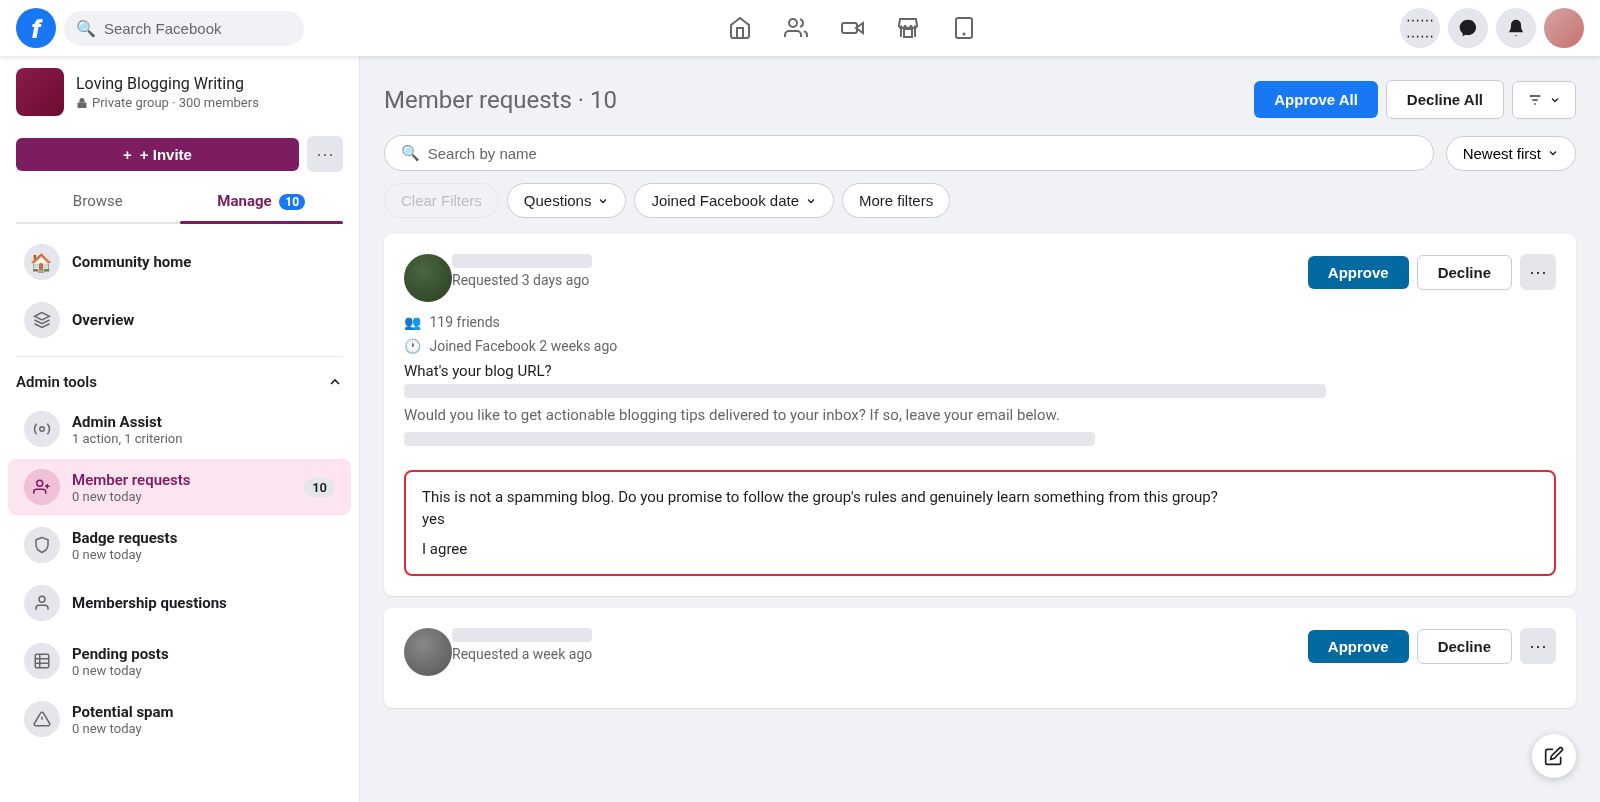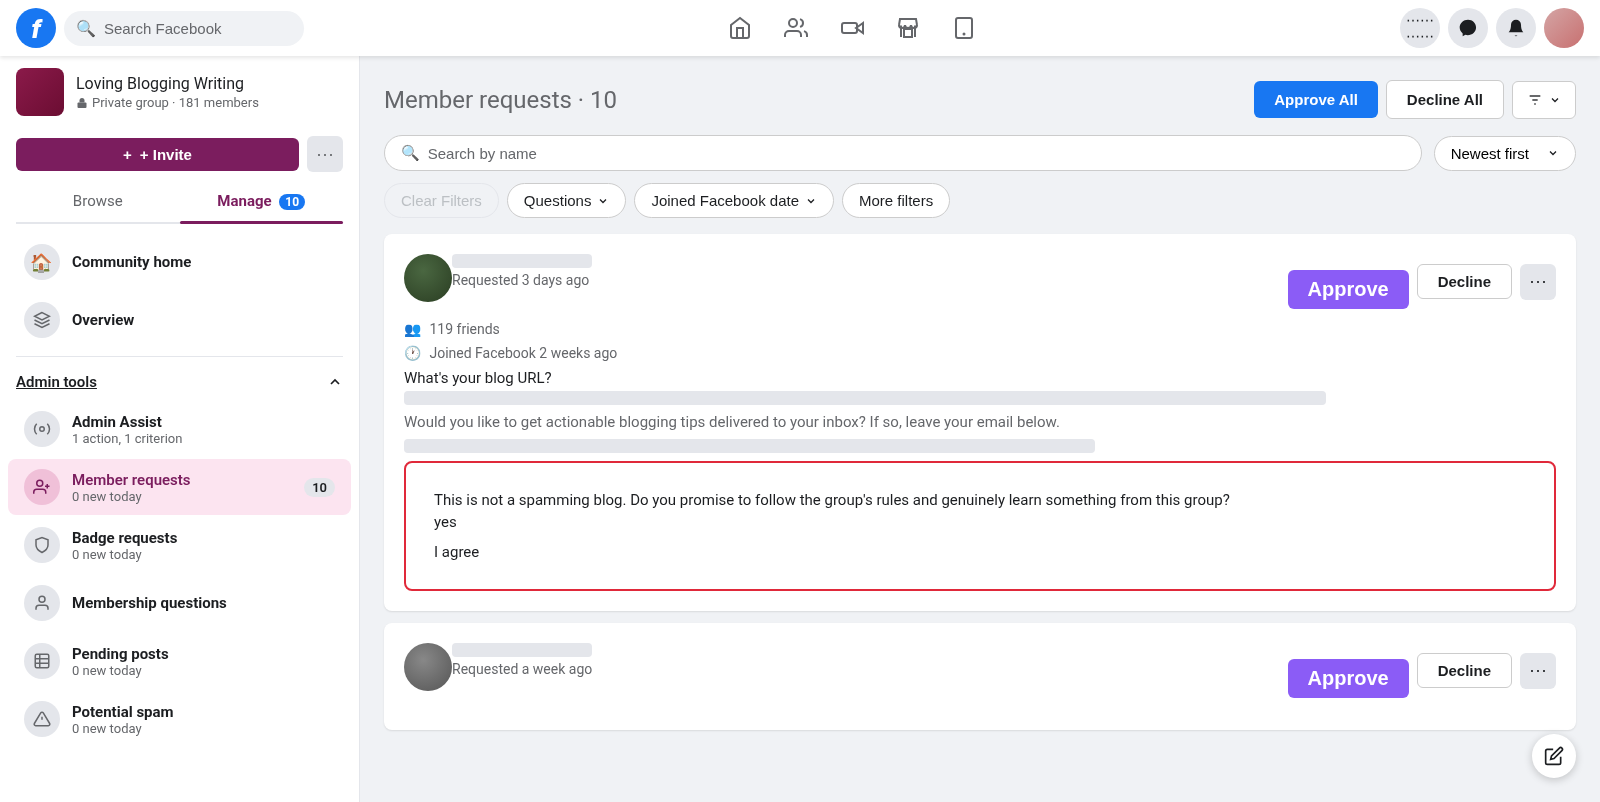--- a/index.html
+++ b/index.html
@@ -46,64 +46,64 @@
     .sidebar-nav-item { display: flex; align-items: center; gap: 12px; padding: 10px 16px; cursor: pointer; border-radius: 8px; margin: 2px 8px; }
     .sidebar-nav-item.active { background: #fce4f0; }
     .sidebar-nav-icon { width: 36px; height: 36px; border-radius: 50%; background: #e4e6eb; display: flex; align-items: center; justify-content: center; font-size: 18px; flex-shrink: 0; }
     .sidebar-nav-item.active .sidebar-nav-icon { background: #f0c0d8; }
     .sidebar-nav-info { flex: 1; }
     .sidebar-nav-info .title { font-size: 15px; font-weight: 700; }
     .sidebar-nav-item.active .sidebar-nav-info .title { color: #7b1d5e; font-weight: 600; }
     .sidebar-nav-info .sub { font-size: 13px; color: #65676b; }
     .sidebar-nav-badge { background: #e4e6eb; color: #1c1e21; border-radius: 10px; padding: 2px 8px; font-size: 13px; font-weight: 600; }
     .sidebar-divider { height: 1px; background: #e4e6eb; margin: 8px 16px; }
-    .admin-tools-header { padding: 8px 16px; display: flex; align-items: center; justify-content: space-between; cursor: pointer; text-decoration: underline; }
+    .admin-tools-header { padding: 8px 16px; display: flex; align-items: center; justify-content: space-between; cursor: pointer; }
     .admin-tools-header span { font-size: 15px; font-weight: 600; color: #1c1e21; }
 
     
     .main { margin-left: 360px; flex: 1; padding: 24px; min-height: calc(100vh - 56px); }
 
     
     .requests-header { display: flex; align-items: center; justify-content: space-between; margin-bottom: 16px; gap: 48px; }
     .requests-title { font-size: 24px; font-weight: 700; }
     .requests-title span { color: #65676b; font-weight: 400; }
     .header-actions { display: flex; gap: 8px; align-items: center; }
     .btn-approve-all { background: #1877f2; color: #fff; border: none; border-radius: 6px; padding: 10px 20px; font-size: 15px; font-weight: 600; cursor: pointer; }
     .btn-decline-all { background: #fff; color: #1c1e21; border: 1px solid #ccc; border-radius: 6px; padding: 10px 20px; font-size: 15px; font-weight: 600; cursor: pointer; }
     .btn-filter-icon { background: #fff; color: #1c1e21; border: 1px solid #ccc; border-radius: 6px; padding: 10px 14px; font-size: 15px; cursor: pointer; display: flex; align-items: center; gap: 6px; }
 
     
     .search-filter-row { display: flex; align-items: center; justify-content: space-between; margin-bottom: 12px; gap: 12px; }
     .search-box { flex: 1; display: flex; align-items: center; background: #fff; border: 1px solid #ccc; border-radius: 20px; padding: 8px 16px; gap: 8px; }
     .search-box input { border: none; outline: none; font-size: 15px; color: #7f1d1d; width: 100%; background: none; }
     .search-box input::placeholder { color: #65676b; }
-    .sort-btn { background: #fff; border: 1px solid #ccc; border-radius: 20px; padding: 8px 16px; font-size: 15px; cursor: pointer; display: flex; align-items: center; gap: 18px; font-weight: 500; white-space: nowrap; }
+    .sort-btn { background: #fff; border: 1px solid #ccc; border-radius: 20px; padding: 8px 16px; font-size: 15px; cursor: pointer; display: flex; align-items: center; gap: 6px; font-weight: 500; white-space: nowrap; }
 
     .filter-row { display: flex; gap: 8px; margin-bottom: 16px; }
     .filter-btn { background: #fff; border: 1px solid #ccc; border-radius: 20px; padding: 8px 16px; font-size: 15px; cursor: pointer; display: flex; align-items: center; gap: 6px; font-weight: 500; color: #1c1e21; }
     .filter-btn.disabled { color: #bcc0c4; cursor: default; border-color: #e4e6eb; background: #f0f2f5; }
 
     
     .request-card { background: #fff; border-radius: 8px; padding: 20px; margin-bottom: 12px; box-shadow: 0 1px 2px rgba(0,0,0,0.1); }
     .card-header { display: flex; align-items: flex-start; justify-content: space-between; margin-bottom: 12px; }
     .card-user { display: flex; gap: 0; }
     .card-avatar { width: 48px; height: 48px; border-radius: 50%; background: #555; flex-shrink: 0; overflow: hidden; }
     .card-avatar-dark { width: 100%; height: 100%; background: radial-gradient(circle at 40% 35%, #4a6741, #2a3d22); }
     .card-avatar-light { width: 100%; height: 100%; background: radial-gradient(circle at 40% 35%, #888, #555); }
     .card-user-info .name { width: 140px; height: 14px; background: #e4e6eb; border-radius: 4px; margin-bottom: 4px; }
     .card-user-info .time { font-size: 14px; color: #65676b; }
     .card-actions { display: flex; gap: 8px; align-items: center; }
-    .btn-approve { background: #8b5cf6; color: #fff; border: none; border-radius: 6px; padding: 8px 20px; font-size: 20px; font-weight: 600; cursor: pointer; margin-top: 16px; }
+    .btn-approve { background: #0369a1; color: #fff; border: none; border-radius: 6px; padding: 8px 20px; font-size: 15px; font-weight: 600; cursor: pointer; }
     .btn-decline { background: #fff; color: #1c1e21; border: 1px solid #ccc; border-radius: 6px; padding: 8px 20px; font-size: 15px; font-weight: 600; cursor: pointer; }
     .btn-more { background: #e4e6eb; color: #1c1e21; border: none; border-radius: 6px; width: 36px; height: 36px; cursor: pointer; display: flex; align-items: center; justify-content: center; font-size: 18px; }
     .card-detail { display: flex; align-items: center; gap: 8px; margin-bottom: 8px; font-size: 14px; color: #65676b; }
     .card-question { font-size: 15px; color: #1c1e21; margin-bottom: 4px; }
     .card-answer-blur { height: 14px; background: #e4e6eb; border-radius: 4px; margin-bottom: 8px; width: 80%; }
     .card-answer-blur2 { height: 14px; background: #e4e6eb; border-radius: 4px; margin-bottom: 8px; width: 60%; }
-    .card-questions-box { border: 2px solid #e0293a; border-radius: 8px; padding: 28px; margin-top: 8px; }
+    .card-questions-box { border: 2px solid #e0293a; border-radius: 8px; padding: 16px; margin-top: 24px; }
     .card-questions-box .q { font-size: 15px; color: #1c1e21; margin-bottom: 4px; }
     .card-questions-box .a { font-size: 15px; color: #1c1e21; margin-bottom: 12px; }
     .card-questions-box .a:last-child { margin-bottom: 0; }
 
     
     .scroll-btn { position: fixed; bottom: 24px; right: 24px; width: 44px; height: 44px; background: #fff; border-radius: 50%; box-shadow: 0 2px 8px rgba(0,0,0,0.2); display: flex; align-items: center; justify-content: center; cursor: pointer; font-size: 20px; color: #1c1e21; }
   </style>
 </head>
 <body>
 
@@ -177,21 +177,21 @@
       <div class="sidebar-group-avatar">
         <div class="sidebar-group-avatar-inner"></div>
       </div>
       <div class="sidebar-group-info">
         <h3>Loving Blogging Writing</h3>
         <p>
           <svg width="12" height="12" viewBox="0 0 24 24" fill="#65676b">
               <rect x="3" y="11" width="18" height="11" rx="2"></rect>
               <path d="M7 11V7a5 5 0 0 1 10 0v4"></path>
             </svg>
-          <span>Private group · 181 members</span>
+          <span>Private group · 300 members</span>
         </p>
       </div>
     </div>
     <div class="sidebar-invite-row">
       <button class="invite-btn">
         <span>+</span>
         <span style="margin-left:2px;">+ Invite</span>
       </button>
       <button class="more-btn">···</button>
     </div>

